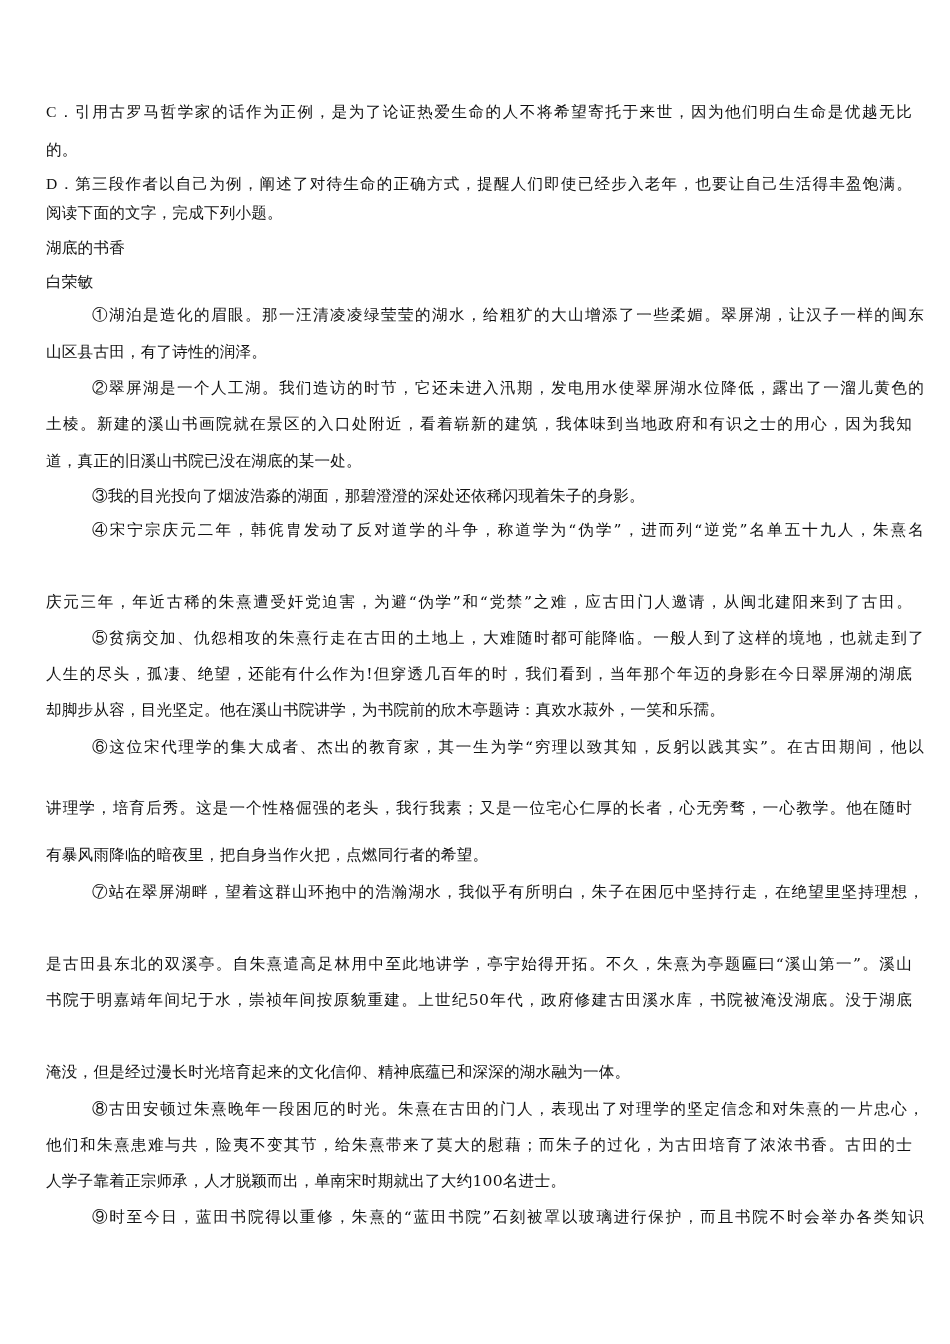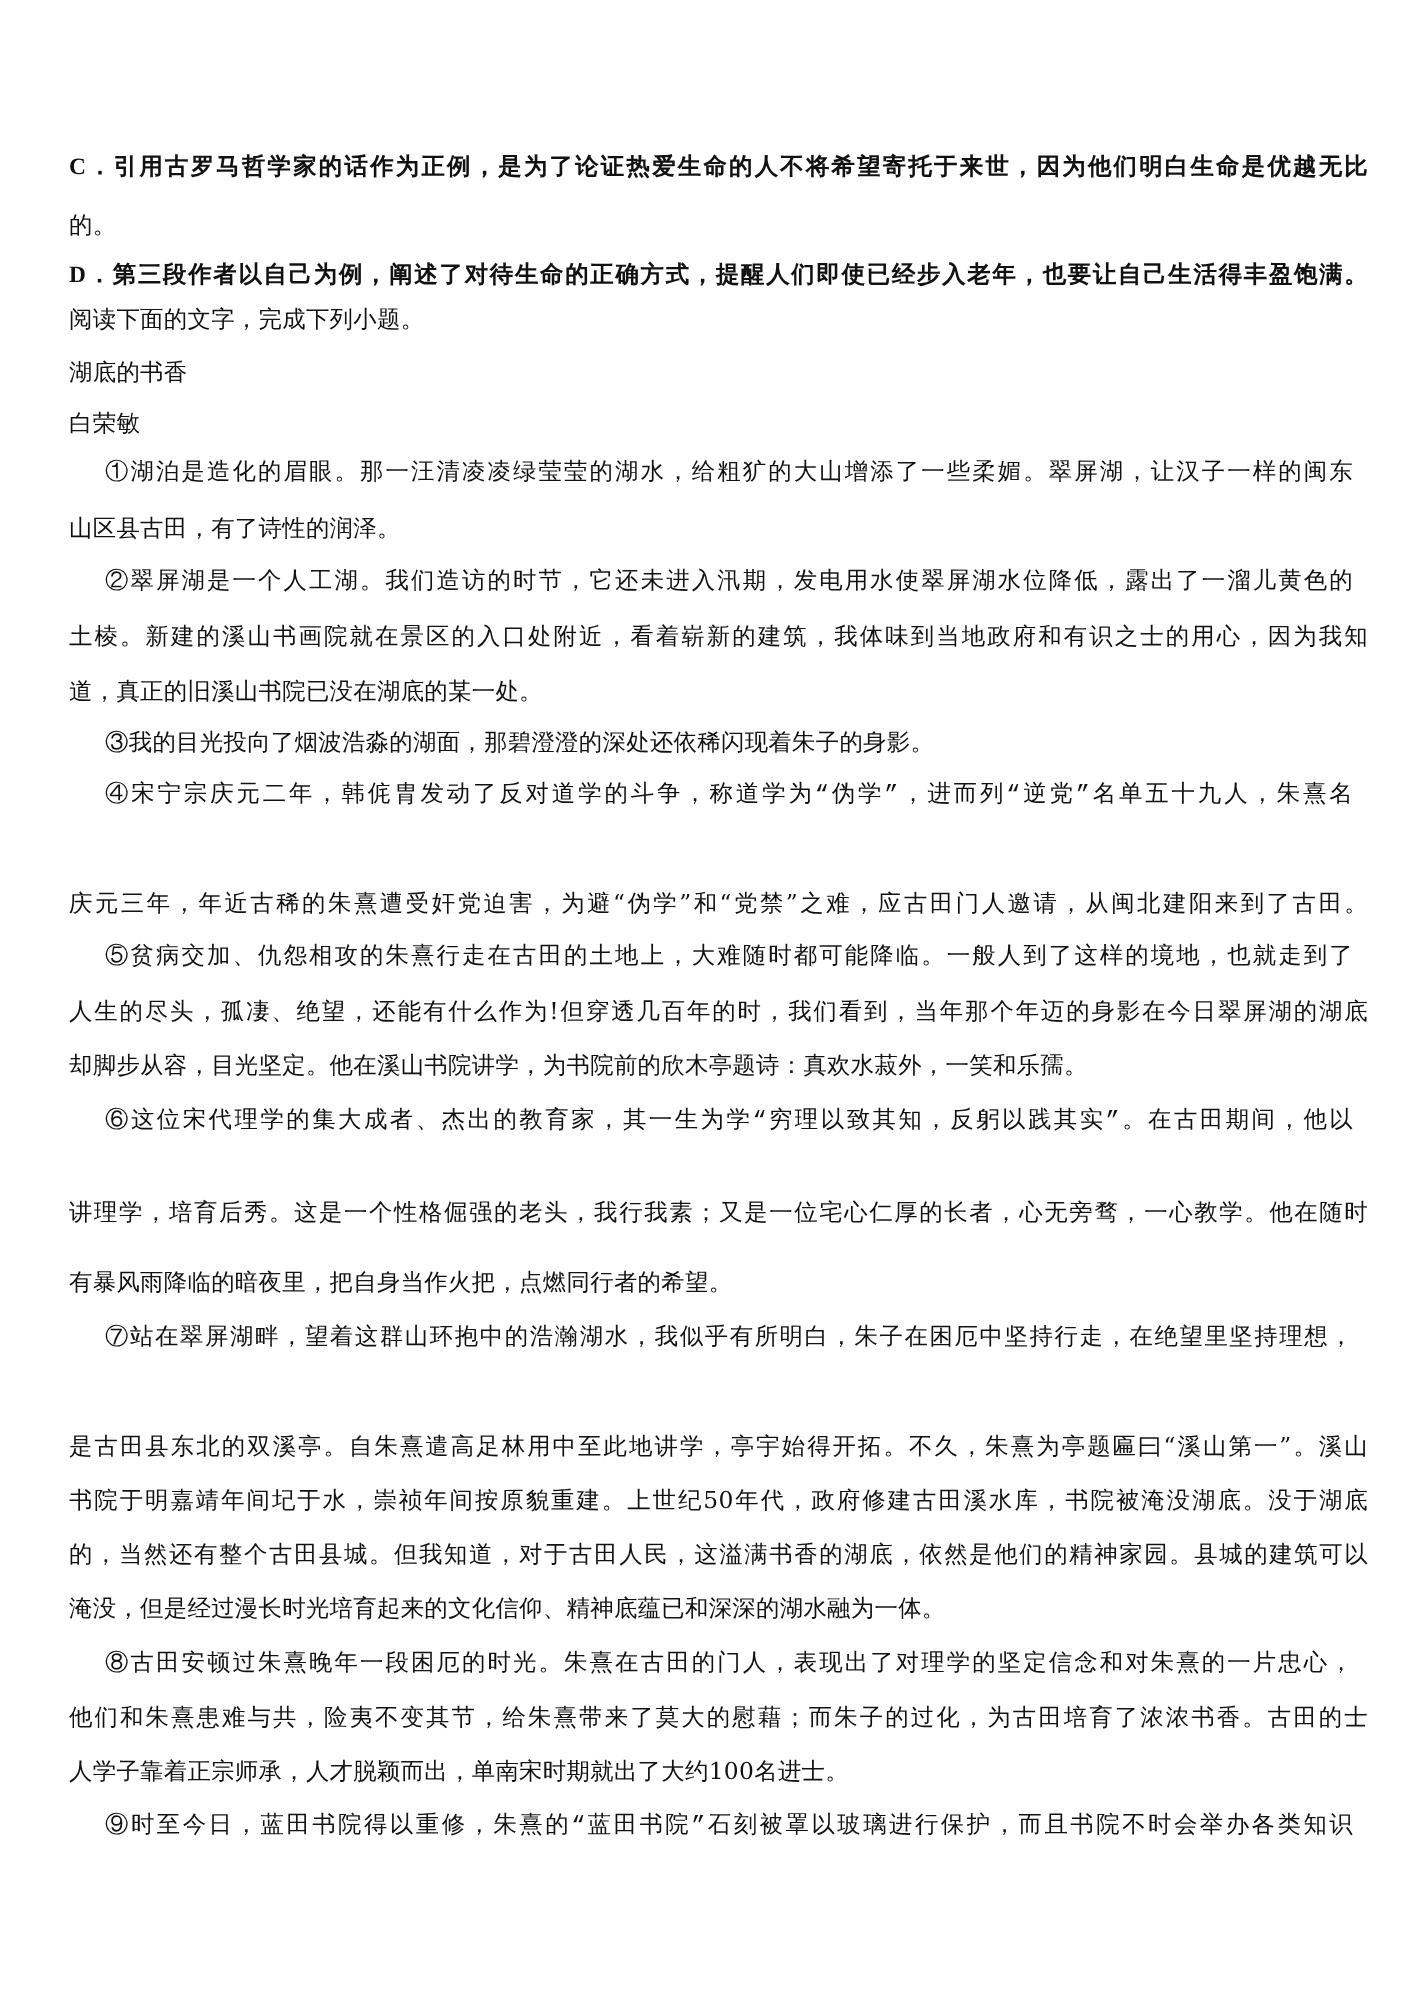--- a/index.html
+++ b/index.html
@@ -3,22 +3,22 @@
   <meta charset="utf-8">
   <style>
     html, body { margin: 0; padding: 0; background: #ffffff; }
     body { width: 950px; height: 1344px; position: relative; overflow: hidden;
            font-family: "DejaVu Serif", "Liberation Serif", serif; color: #111111; }
     .page { position: absolute; left: 0; top: 0; width: 950px; height: 1344px; }
     .line { position: absolute; left: 46px; width: 866px; font-size: 15.6px;
             line-height: 20px; white-space: nowrap; text-align: justify;
             text-align-last: justify; letter-spacing: 0.2px; }
     .line.last { text-align-last: left; }
-    .line.indent { left: 70px; width: 832px; font-family: Liberation Mono, monospace; }
-    .opt { font-family: "Liberation Serif", "DejaVu Serif", serif; font-weight: bold; }
+    .line.indent { left: 92px; width: 832px; }
+    .opt { font-family: "Liberation Serif", "DejaVu Serif", serif; }
   </style>
 </head>
 <body>
 
 <div class="page">
 
   <div class="line opt" style="top:102px">C．引用古罗马哲学家的话作为正例，是为了论证热爱生命的人不将希望寄托于来世，因为他们明白生命是优越无比</div>
   <div class="line last" style="top:140px">的。</div>
 
   <div class="line opt" style="top:174px">D．第三段作者以自己为例，阐述了对待生命的正确方式，提醒人们即使已经步入老年，也要让自己生活得丰盈饱满。</div>
@@ -44,21 +44,20 @@
   <div class="line" style="top:664px">人生的尽头，孤凄、绝望，还能有什么作为!但穿透几百年的时，我们看到，当年那个年迈的身影在今日翠屏湖的湖底</div>
   <div class="line last" style="top:700px">却脚步从容，目光坚定。他在溪山书院讲学，为书院前的欣木亭题诗：真欢水菽外，一笑和乐孺。</div>
 
   <div class="line indent" style="top:737px">⑥这位宋代理学的集大成者、杰出的教育家，其一生为学“穷理以致其知，反躬以践其实”。在古田期间，他以</div>
   <div class="line" style="top:798px">讲理学，培育后秀。这是一个性格倔强的老头，我行我素；又是一位宅心仁厚的长者，心无旁骛，一心教学。他在随时</div>
   <div class="line last" style="top:845px">有暴风雨降临的暗夜里，把自身当作火把，点燃同行者的希望。</div>
 
   <div class="line indent" style="top:882px">⑦站在翠屏湖畔，望着这群山环抱中的浩瀚湖水，我似乎有所明白，朱子在困厄中坚持行走，在绝望里坚持理想，</div>
   <div class="line" style="top:954px">是古田县东北的双溪亭。自朱熹遣高足林用中至此地讲学，亭宇始得开拓。不久，朱熹为亭题匾曰“溪山第一”。溪山</div>
   <div class="line" style="top:990px">书院于明嘉靖年间圮于水，崇祯年间按原貌重建。上世纪50年代，政府修建古田溪水库，书院被淹没湖底。没于湖底</div>
-  <div class="line" style="top:1026px">的，当然还有整个古田县城。但我知道，对于古田人民，这溢满书香的湖底，依然是他们的精神家园。县城的建筑可以</div>
   <div class="line last" style="top:1062px">淹没，但是经过漫长时光培育起来的文化信仰、精神底蕴已和深深的湖水融为一体。</div>
 
   <div class="line indent" style="top:1099px">⑧古田安顿过朱熹晚年一段困厄的时光。朱熹在古田的门人，表现出了对理学的坚定信念和对朱熹的一片忠心，</div>
   <div class="line" style="top:1135px">他们和朱熹患难与共，险夷不变其节，给朱熹带来了莫大的慰藉；而朱子的过化，为古田培育了浓浓书香。古田的士</div>
   <div class="line last" style="top:1171px">人学子靠着正宗师承，人才脱颖而出，单南宋时期就出了大约100名进士。</div>
 
   <div class="line indent" style="top:1207px">⑨时至今日，蓝田书院得以重修，朱熹的“蓝田书院”石刻被罩以玻璃进行保护，而且书院不时会举办各类知识</div>
 
 </div>
 

